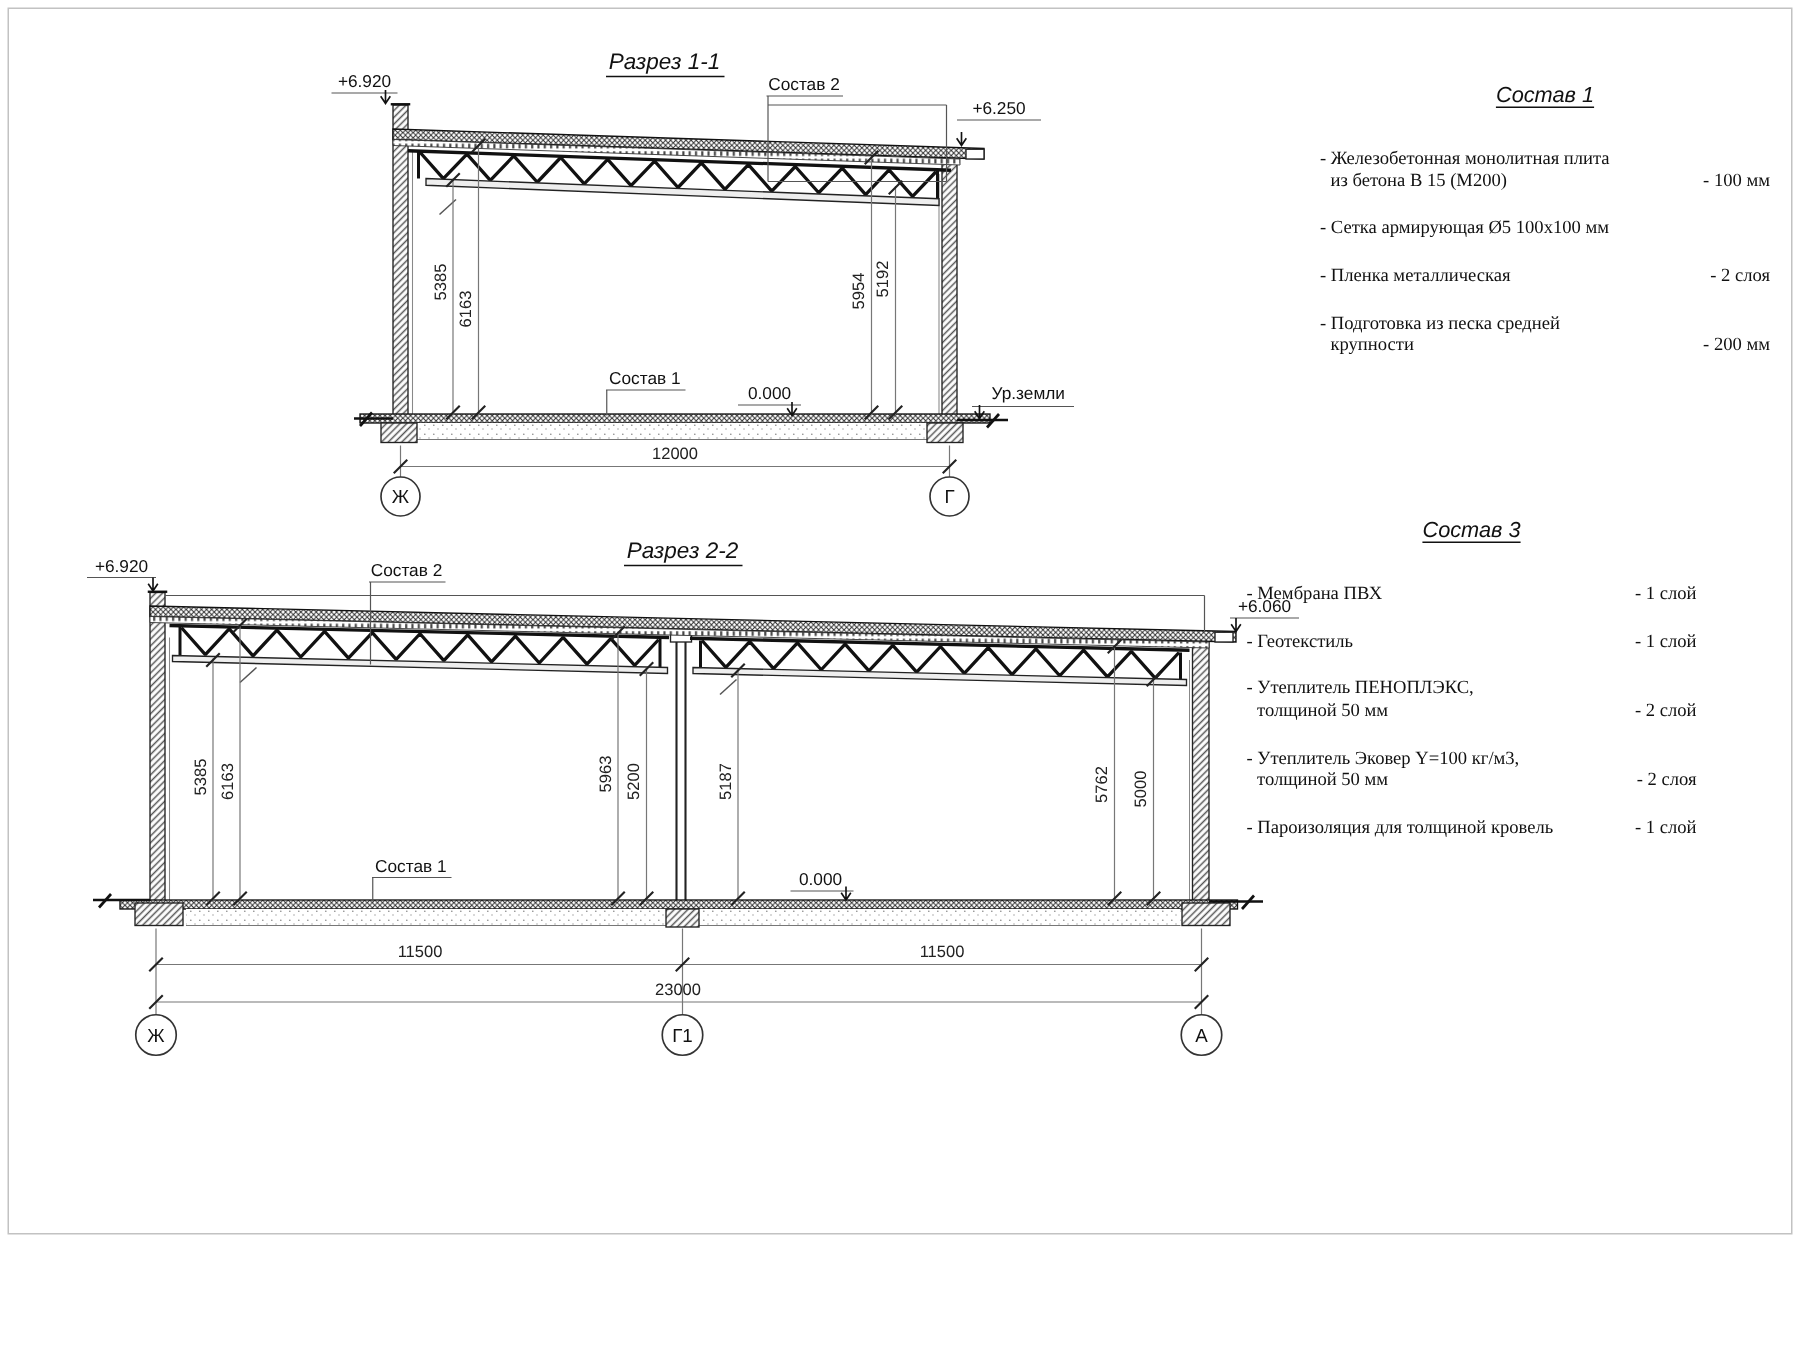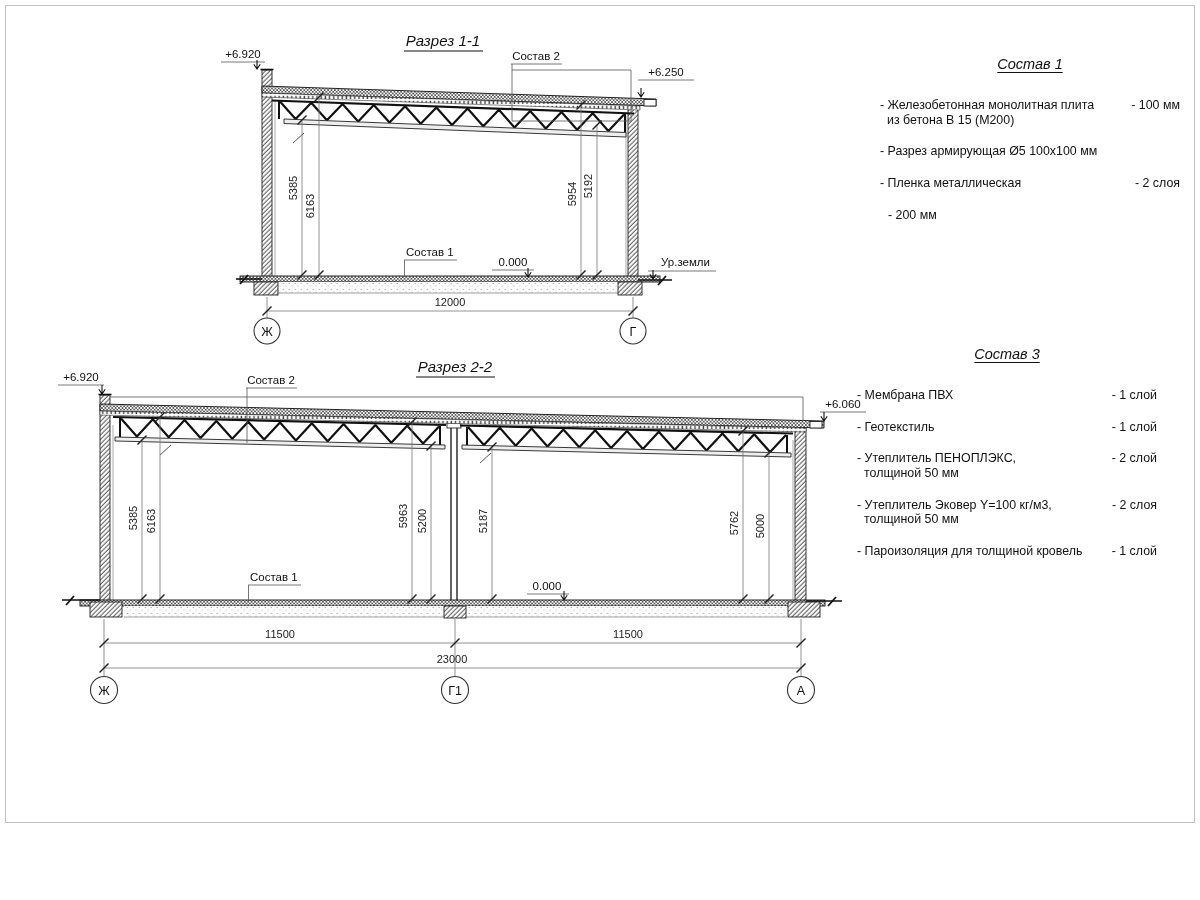--- a/index.html
+++ b/index.html
@@ -10,21 +10,21 @@
   svg text{font-family:"Liberation Sans",sans-serif;fill:#111;}
   .title-t{font-size:15px;font-style:italic;}
   .lbl{font-size:11.5px;}
   .dim{font-size:11px;fill:#222;}
   .axis-t{font-size:12.5px;}
   .thin{stroke:#777;stroke-width:0.8;fill:none;}
   .lead{stroke:#555;stroke-width:0.8;fill:none;}
   .panel{position:absolute;width:300px;font-size:12.4px;line-height:1.18;color:#111;}
   .panel-title{text-align:center;font-style:italic;font-size:14.5px;text-decoration:underline;
                text-underline-offset:3px;margin-bottom:25px;}
-  .item{display:flex;align-items:flex-start;margin-bottom:17px;}
+  .item{display:flex;align-items:flex-end;margin-bottom:17px;font-family:Liberation Serif, serif;}
   .lines{flex:1;}
   .ln2{padding-left:7px;}
   .val{white-space:nowrap;margin-left:8px;}
 </style>
 </head>
 <body>
 
 <div id="canvas">
 <div id="frame"></div>
 
@@ -319,36 +319,40 @@
   <div class="panel-title">Состав 1</div>
   <div class="item">
     <div class="lines">
       <div class="ln">- Железобетонная монолитная плита</div>
       <div class="ln ln2">из бетона В 15 (М200)</div>
     </div>
     <div class="val">- 100 мм</div>
   </div>
   <div class="item">
     <div class="lines">
-          <div class="ln">- Разрез армирующая Ø5 100х100 мм</div>
+          <div class="ln">- Сетка армирующая Ø5 100х100 мм</div>
         </div>
     <div class="val"></div>
   </div>
   <div class="item">
     <div class="lines">
           <div class="ln">- Пленка металлическая</div>
         </div>
     <div class="val">- 2 слоя</div>
   </div>
   <div class="item">
+    <div class="lines">
+      <div class="ln">- Подготовка из песка средней</div>
+      <div class="ln ln2">крупности</div>
+    </div>
     <div class="val">- 200 мм</div>
   </div>
 </div>
 
-<div class="panel" style="left:857px;top:346px;">
+<div class="panel" style="left:831px;top:346px;">
   <div class="panel-title">Состав 3</div>
   <div class="item">
     <div class="lines">
           <div class="ln">- Мембрана ПВХ</div>
         </div>
     <div class="val">- 1 слой</div>
   </div>
   <div class="item">
     <div class="lines">
           <div class="ln">- Геотекстиль</div>

